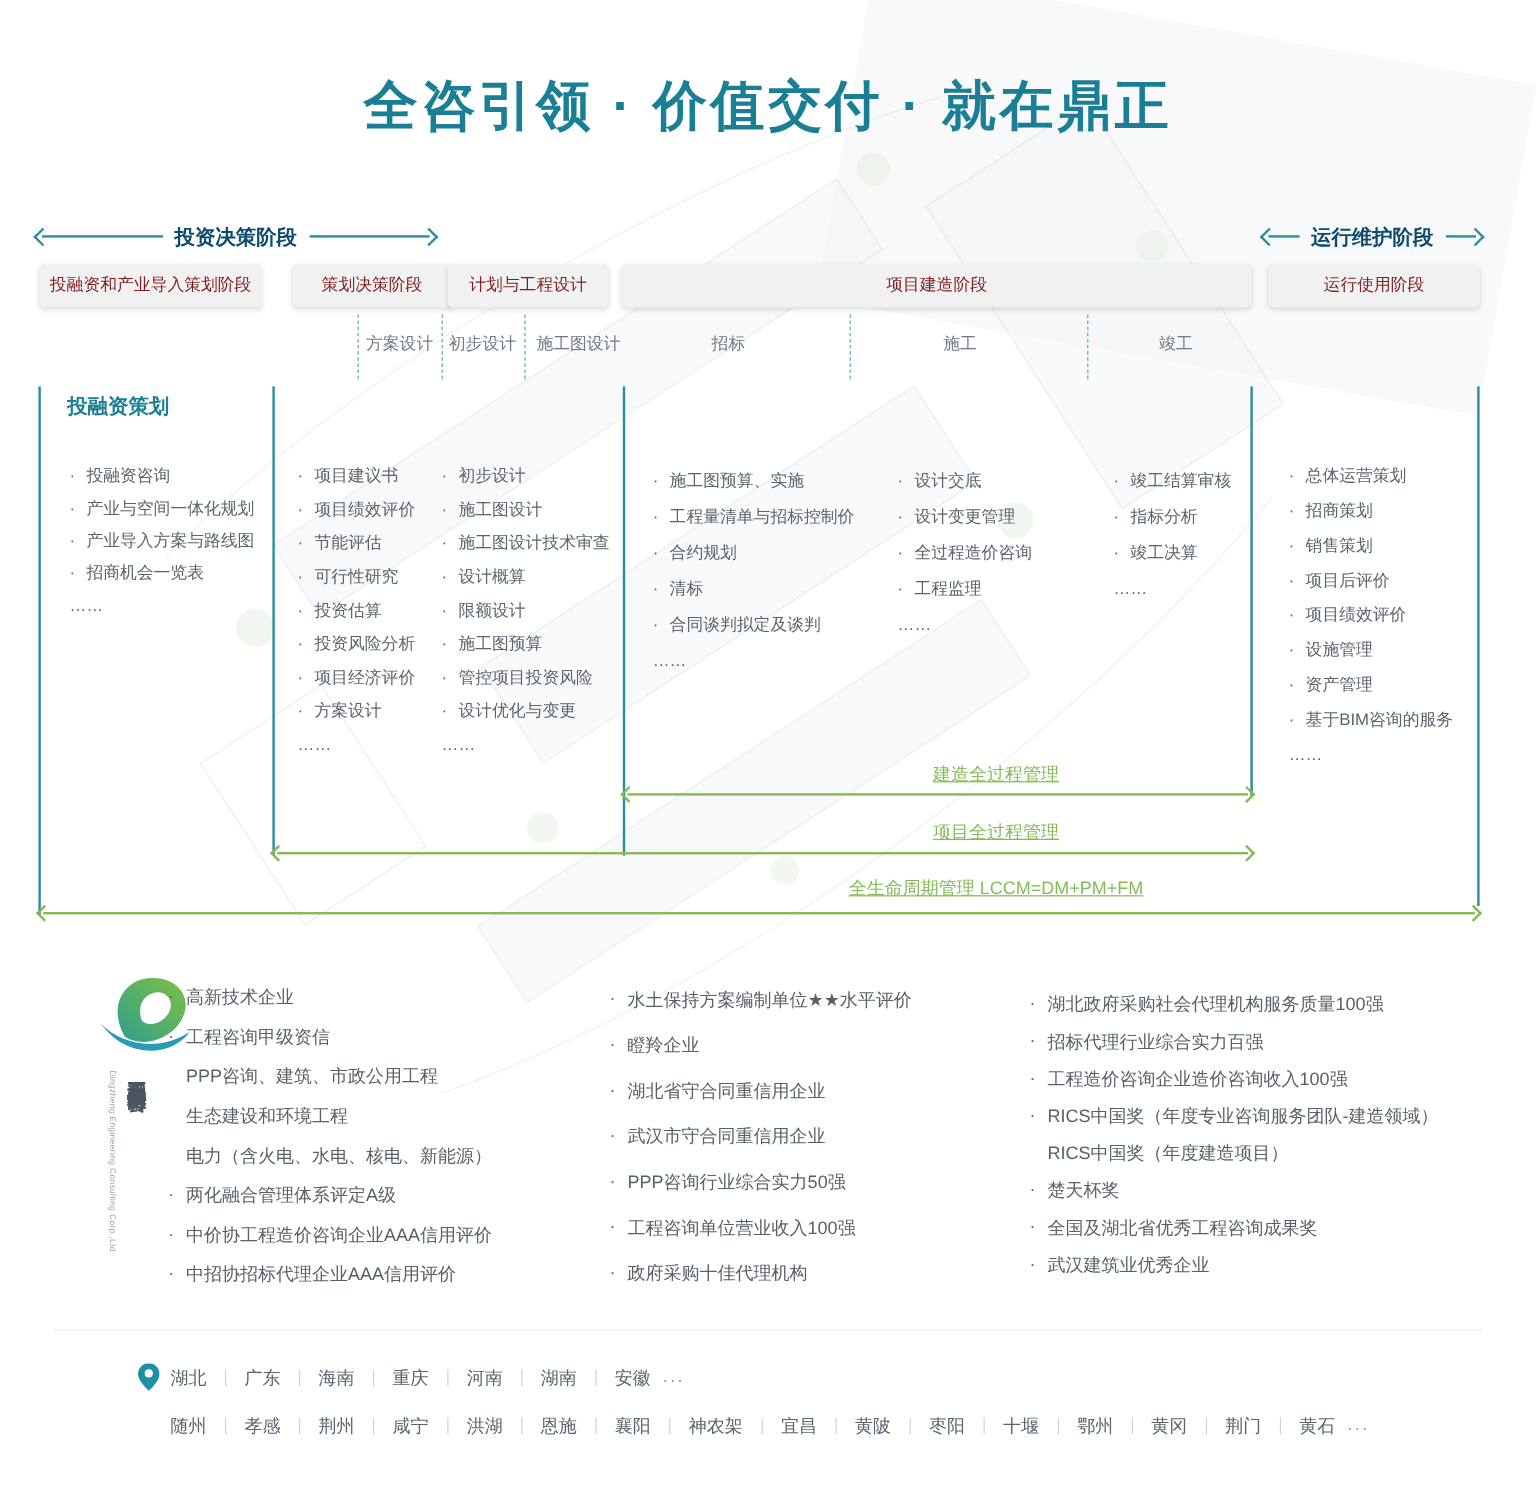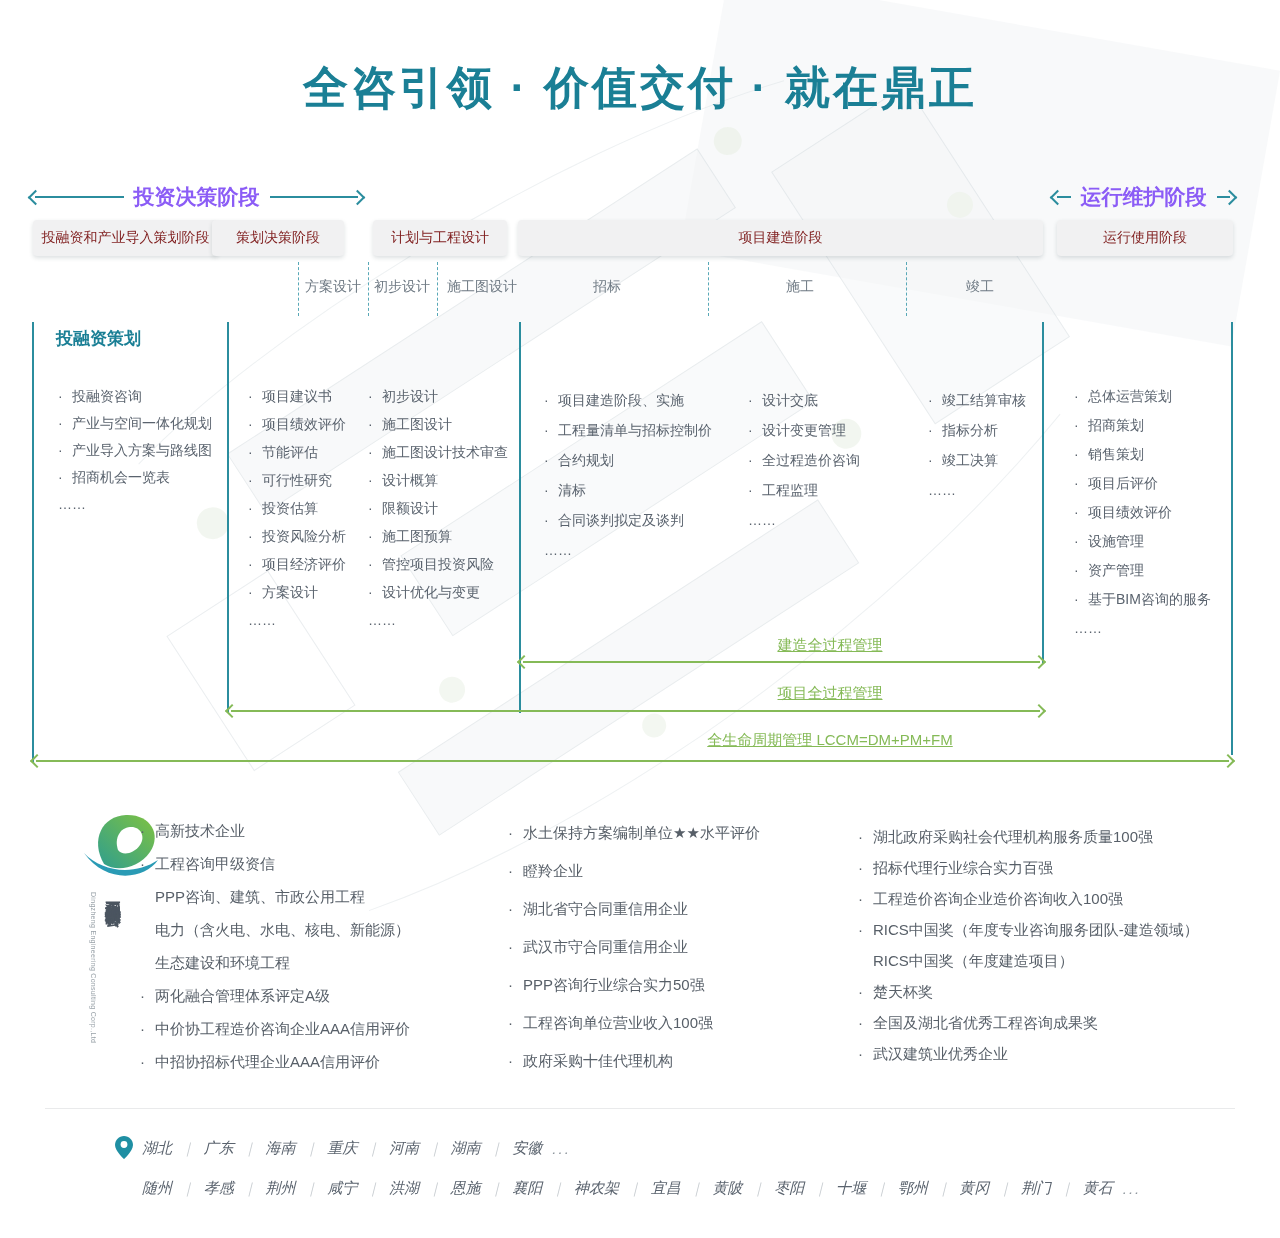--- a/index.html
+++ b/index.html
@@ -8,21 +8,21 @@
   #bg{position:absolute;left:0;top:0;z-index:0;}
   .layer{position:absolute;z-index:1;}
 
   
   .title{left:0;top:58px;width:1280px;text-align:center;font-size:45px;font-weight:900;
          color:#1a7f95;letter-spacing:3px;}
 
   
   .pa{display:flex;align-items:center;height:24px;}
   .pa .pline{flex:1;height:2px;background:#2b8d9e;}
-  .pa .plabel{padding:0 10px;font-size:21px;font-weight:bold;color:#8b5cf6;white-space:nowrap;}
+  .pa .plabel{padding:0 10px;font-size:17px;font-weight:bold;color:#0c4a6e;white-space:nowrap;}
   .chl,.chr{width:9px;height:9px;border-left:2px solid #2b8d9e;border-bottom:2px solid #2b8d9e;flex:0 0 auto;}
   .chl{transform:rotate(45deg);margin-right:-6px;}
   .chr{transform:rotate(-135deg);margin-left:-6px;}
 
   
   .sbox{height:36px;background:#f1f1f2;border-radius:4px;box-shadow:0 2px 4px rgba(40,60,70,.16);
         display:flex;align-items:center;justify-content:center;font-size:14px;color:#7f1d1d;}
 
   
   .dash{width:0;border-left:1px dashed #58a8b7;}
@@ -52,21 +52,21 @@
   .cred .nb{padding-left:15px;}
   .c1 .li{height:33px;} .c2 .li{height:38px;} .c3 .li{height:31px;}
 
   
   .cn-vert{writing-mode:vertical-rl;text-orientation:upright;font-size:16px;font-weight:bold;
            color:#4b5560;letter-spacing:1px;}
   .en-vert{writing-mode:vertical-rl;font-size:7px;color:#98a1a8;letter-spacing:.3px;}
 
   
   .divider{height:0;border-top:1px solid #e9eaeb;}
-  .locrow{display:flex;align-items:center;font-size:15px;color:#5a636e;font-style:italic;}
+  .locrow{display:flex;align-items:flex-start;font-size:15px;color:#5a636e;}
   .locrow .loc{white-space:nowrap;}
   .locrow .sep{color:#c9ced2;margin:0 9px;font-size:14px;}
   .locrow .more{color:#8f979e;margin-left:10px;letter-spacing:2px;}
 </style>
 </head>
 <body>
 
 <div id="stage">
 
   <svg id="bg" width="1280" height="1238">
@@ -99,21 +99,21 @@
   </div>
   <div class="layer pa" style="left:1052px;top:185px;width:183px;">
     <span class="chl"></span>
     <span class="pline"></span>
     <span class="plabel">运行维护阶段</span>
     <span class="pline"></span>
     <span class="chr"></span>
   </div>
 
   <div class="layer sbox" style="left:33px;top:220px;width:185px;">投融资和产业导入策划阶段</div>
-  <div class="layer sbox" style="left:212px;top:220px;width:132px;">策划决策阶段</div>
+  <div class="layer sbox" style="left:244px;top:220px;width:132px;">策划决策阶段</div>
   <div class="layer sbox" style="left:373px;top:220px;width:134px;">计划与工程设计</div>
   <div class="layer sbox" style="left:518px;top:220px;width:525px;">项目建造阶段</div>
   <div class="layer sbox" style="left:1057px;top:220px;width:176px;">运行使用阶段</div>
 
   <div class="layer dash" style="left:298px;top:262px;height:54px;"></div>
   <div class="layer dash" style="left:368px;top:262px;height:54px;"></div>
   <div class="layer dash" style="left:437px;top:262px;height:54px;"></div>
   <div class="layer dash" style="left:708px;top:262px;height:54px;"></div>
   <div class="layer dash" style="left:906px;top:262px;height:54px;"></div>
 
@@ -223,21 +223,21 @@
         <span class="bu">·</span>
         <span class="tx">设计优化与变更</span>
       </div>
       <div class="li nb">
         <span class="tx">……</span>
       </div>
     </div>
   <div class="layer svc lc" style="left:544px;top:392px;">
       <div class="li">
         <span class="bu">·</span>
-        <span class="tx">项目建造阶段、实施</span>
+        <span class="tx">施工图预算、实施</span>
       </div>
       <div class="li">
         <span class="bu">·</span>
         <span class="tx">工程量清单与招标控制价</span>
       </div>
       <div class="li">
         <span class="bu">·</span>
         <span class="tx">合约规划</span>
       </div>
       <div class="li">
@@ -367,24 +367,24 @@
         <span class="tx">高新技术企业</span>
       </div>
       <div class="li">
         <span class="bu">·</span>
         <span class="tx">工程咨询甲级资信</span>
       </div>
       <div class="li nb">
         <span class="tx">PPP咨询、建筑、市政公用工程</span>
       </div>
       <div class="li nb">
+        <span class="tx">生态建设和环境工程</span>
+      </div>
+      <div class="li nb">
         <span class="tx">电力（含火电、水电、核电、新能源）</span>
-      </div>
-      <div class="li nb">
-        <span class="tx">生态建设和环境工程</span>
       </div>
       <div class="li">
         <span class="bu">·</span>
         <span class="tx">两化融合管理体系评定A级</span>
       </div>
       <div class="li">
         <span class="bu">·</span>
         <span class="tx">中价协工程造价咨询企业AAA信用评价</span>
       </div>
       <div class="li">

